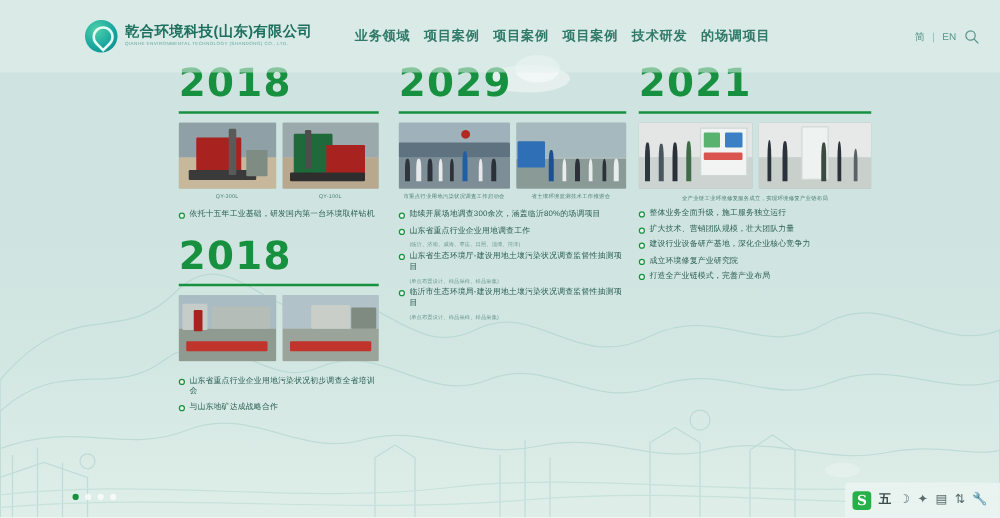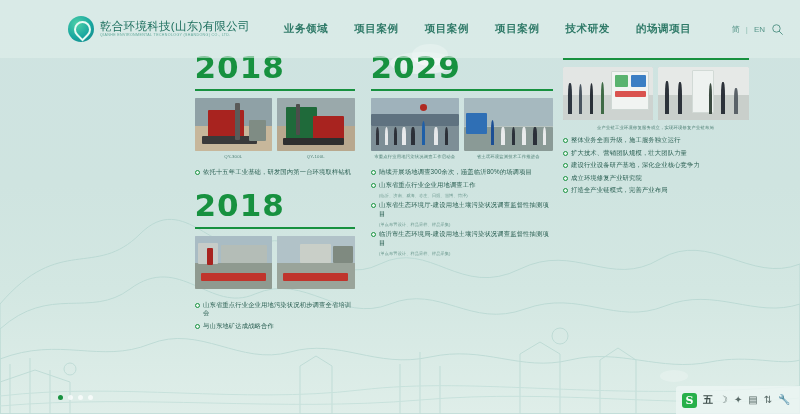--- a/index.html
+++ b/index.html
@@ -27,33 +27,33 @@
     width: 26px; height: 26px; border-radius: 50%;
     background: radial-gradient(circle at 35% 30%, #4fd0a8 0%, #19a7a0 55%, #0e7f86 100%);
     position: relative; flex: none;
   }
   .logo-mark::after {
     content: ""; position: absolute; left: 6px; top: 5px; width: 13px; height: 13px;
     border: 2.2px solid #e8faf4; border-radius: 50% 50% 50% 0;
     transform: rotate(-45deg);
   }
   .logo-text { margin-left: 6px; line-height: 1.05; }
-  .logo-cn { font-size: 11.5px; font-weight: normal; color: #1d6f5e; letter-spacing: .3px; white-space: nowrap; }
+  .logo-cn { font-size: 11.5px; font-weight: bold; color: #1d6f5e; letter-spacing: .3px; white-space: nowrap; }
   .logo-en { font-size: 3.6px; color: #63a99b; letter-spacing: .35px; white-space: nowrap; margin-top: 2px; }
 
-  .nav { display: flex; align-items: center; margin-left: 34px; gap: 26px; }
+  .nav { display: flex; align-items: center; margin-left: 34px; gap: 11px; }
   .nav-item { font-size: 10.5px; color: #2f7a68; font-weight: bold; letter-spacing: .6px; cursor: pointer; white-space: nowrap; }
 
   .header-right { margin-left: auto; margin-right: 16px; display: flex; align-items: center; gap: 6px; }
   .lang { font-size: 8px; color: #57968a; cursor: pointer; }
   .lang-sep { font-size: 8px; color: #8fbdb2; }
   .search-icon { width: 13px; height: 13px; cursor: pointer; }
 
   
-  .content { position: absolute; top: 52px; left: 0; width: 800px; z-index: 15; display: flex; justify-content: center; }
+  .content { position: absolute; top: 52px; left: 0; width: 800px; z-index: 15; display: flex; }
   .col { position: relative; }
   .col-2018 { margin-left: 143px; width: 160px; }
   .col-2020 { margin-left: 16px; width: 182px; }
   .col-2021 { margin-left: 10px; width: 186px; }
 
   .year {
     font-size: 31px; font-weight: bold; color: #17913f;
     letter-spacing: 1px; line-height: 1; font-family: "DejaVu Sans", sans-serif;
   }
   .year-rule { height: 2px; background: #17913f; margin-top: 6px; margin-bottom: 7px; }
@@ -295,20 +295,21 @@
         <div class="bsub">(单点布置设计、样品采样、样品采集)</div>
         <div class="bullet">
           <span class="dot"></span>
           <span class="btext">临沂市生态环境局-建设用地土壤污染状况调查监督性抽测项目</span>
         </div>
         <div class="bsub">(单点布置设计、样品采样、样品采集)</div>
       </div>
     </div>
 
     <div class="col col-2021">
+      <div class="year">2021</div>
       <div class="year-rule"></div>
 
       <div class="photos">
         <div class="photo">
           <div class="photo-img">
             <div class="sky" style="background:#e3e6e4;"></div>
             <div class="ground" style="background:#cdd3d0;"></div>
             <div class="mach" style="left:54%; top:8%; width:42%; height:74%; background:#f1f4f2; border:1px solid #cfd8d4;"></div>
             <div class="mach" style="left:58%; top:16%; width:14%; height:22%; background:#59b36f;"></div>
             <div class="mach" style="left:76%; top:16%; width:16%; height:22%; background:#3b7fc4;"></div>

